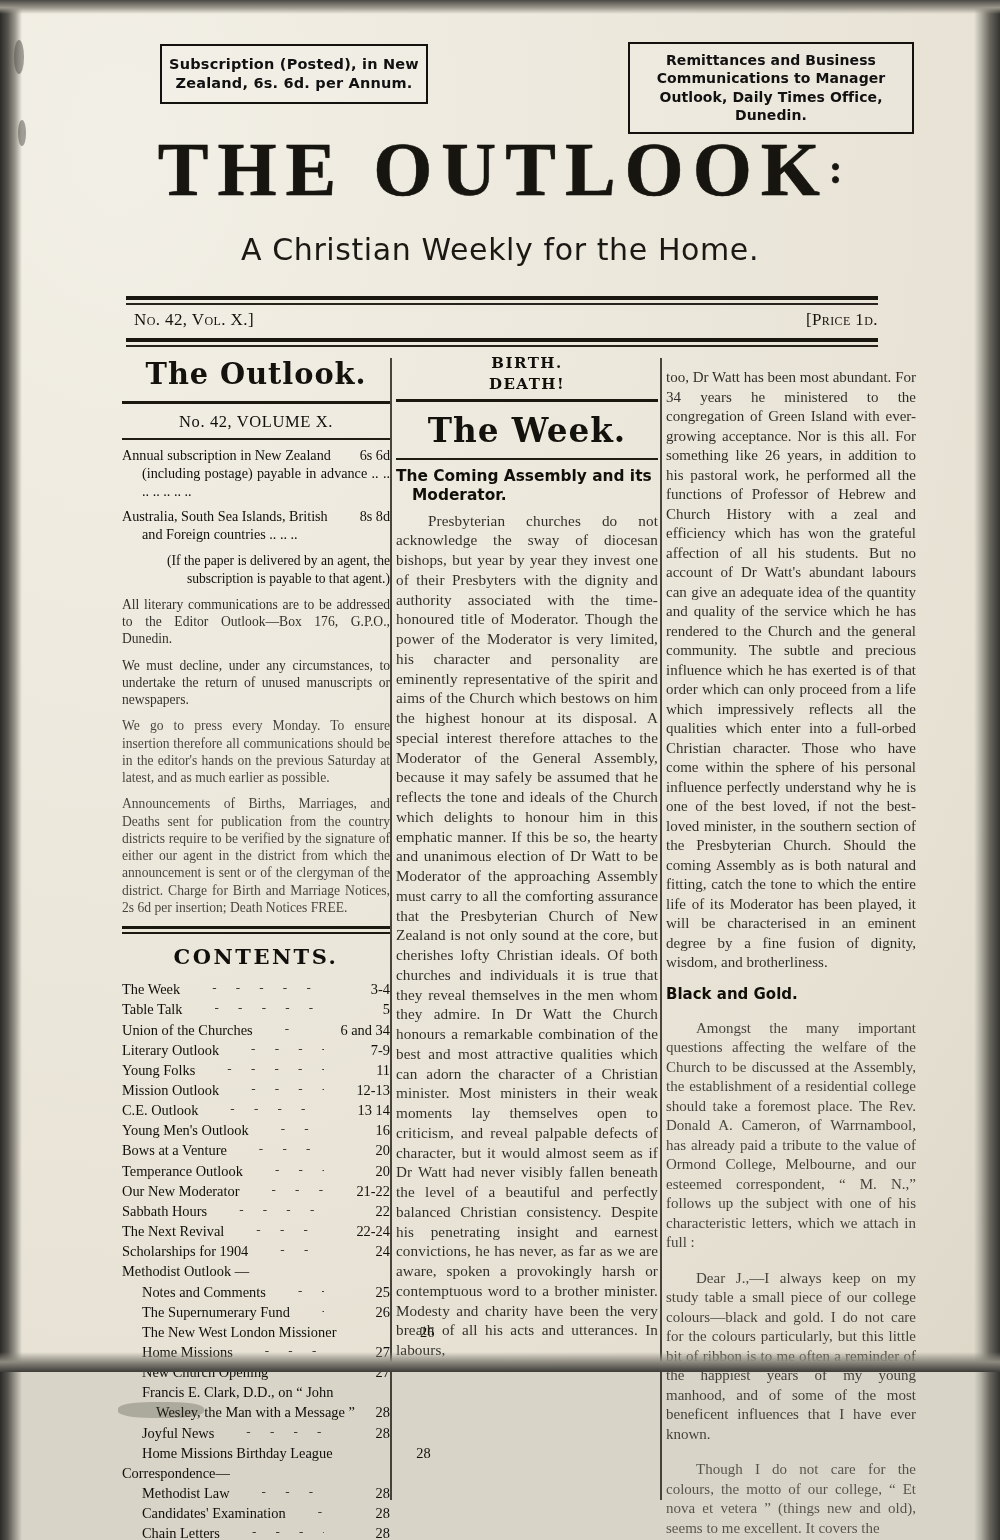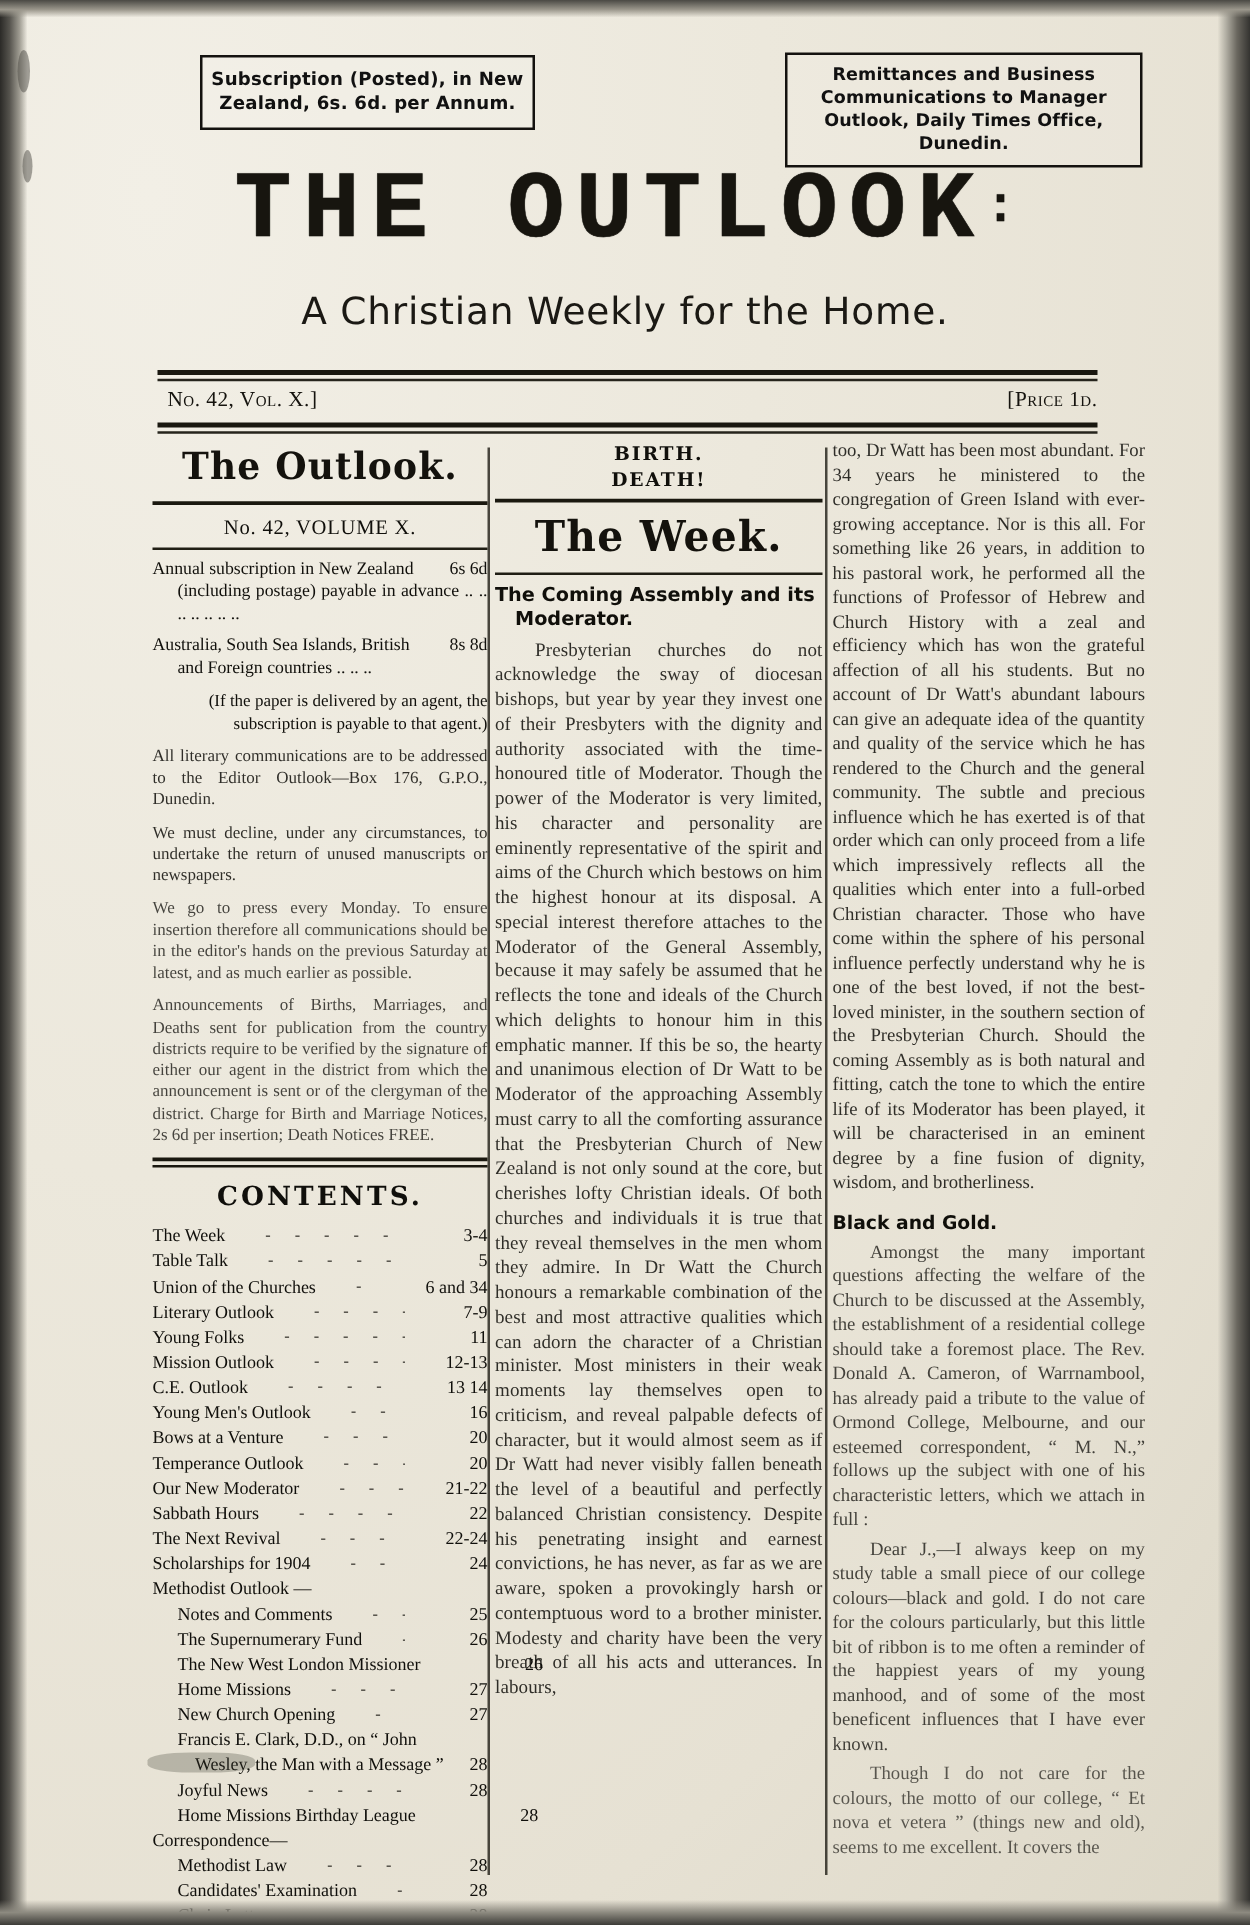--- a/index.html
+++ b/index.html
@@ -5,21 +5,21 @@
   html,body{margin:0;padding:0;}
   body{
     width:1000px;height:1540px;
     background:#d8d4c8;
     font-family:"Liberation Serif", serif;
     overflow:hidden;
     position:relative;
   }
   
   #page{
-    position:absolute;left:0;top:0;width:1000px;height:1540px;
+    position:absolute;left:0;top:0;width:1000px;height:1372px;
     background:
       radial-gradient(ellipse at 12% 10%, #f2efe6 0%, #ece8dc 40%, #e6e1d3 75%, #dcd7c7 100%);
   }
   
   .edge-left{position:absolute;left:0;top:0;width:22px;height:1540px;
     background:linear-gradient(to right,#2b2a27 0%,#56544e 35%,#9d9a90 70%,rgba(220,215,200,0) 100%);}
   .edge-right{position:absolute;right:0;top:0;width:26px;height:1540px;
     background:linear-gradient(to left,#343330 0%,#6a675f 40%,#b4b1a6 75%,rgba(220,215,200,0) 100%);}
   .edge-top{position:absolute;left:0;top:0;width:1000px;height:14px;
     background:linear-gradient(to bottom,#4a4944 0%,#9b978c 55%,rgba(225,220,206,0) 100%);}
@@ -34,21 +34,21 @@
     font-family:"DejaVu Sans", sans-serif;
     font-weight:bold;color:#111;
     text-align:center;line-height:1.32;
     background:rgba(255,255,255,.10);
   }
   #subscription-box{left:160px;top:44px;width:252px;padding:9px 6px;font-size:14.5px;letter-spacing:.2px;}
   #remittance-box{left:628px;top:42px;width:270px;padding:7px 6px;font-size:14px;letter-spacing:.1px;}
 
   #paper-title{
     position:absolute;left:0;top:126px;width:1000px;text-align:center;
-    font-family:Liberation Mono, monospace;font-weight:bold;
+    font-family:Liberation Serif, serif;font-weight:bold;
     font-size:76px;letter-spacing:9px;color:#17150f;
     -webkit-text-stroke:.4px #17150f;
     text-shadow:0 0 1px rgba(0,0,0,.45);
   }
   #paper-title .dots{font-size:40px;letter-spacing:0;vertical-align:12px;}
   #paper-subtitle{
     position:absolute;left:0;top:232px;width:1000px;text-align:center;
     font-family:"DejaVu Sans", sans-serif;font-size:30px;color:#1b1914;letter-spacing:.6px;
   }
   .rule-thick{position:absolute;left:126px;width:752px;height:4px;background:#19170f;}
@@ -113,21 +113,21 @@
   .notice{font-size:13.4px;line-height:1.28;text-align:justify;margin:0 0 10px 0;}
 
   .artsub{font-family:"DejaVu Sans",sans-serif;font-weight:bold;font-size:15.4px;
      line-height:1.22;margin:4px 0 6px 0;color:#100f0a;}
   .artsub .l2{display:block;padding-left:16px;}
   .body{font-size:15.2px;line-height:1.30;text-align:justify;
      text-indent:32px;margin:0 0 5px 0;letter-spacing:.1px;}
 
   .rsub{font-family:"DejaVu Sans",sans-serif;font-weight:bold;font-size:15px;
      margin:12px 0 6px 0;color:#100f0a;}
-  .rbody{font-size:15px;line-height:1.30;text-align:justify;text-indent:30px;margin:0 0 4px 0;}
+  .rbody{font-size:15px;line-height:1.30;text-align:justify;text-indent:30px;margin:16px 0 4px 0;}
   .rbody.cont{text-indent:0;}
 
   
   .fade1{opacity:.86;}
   .fade2{opacity:.76;}
   .fade3{opacity:.66;}
   .smudge{position:absolute;background:#3a3830;opacity:.28;border-radius:40%;}
 </style>
 </head>
 <body>

